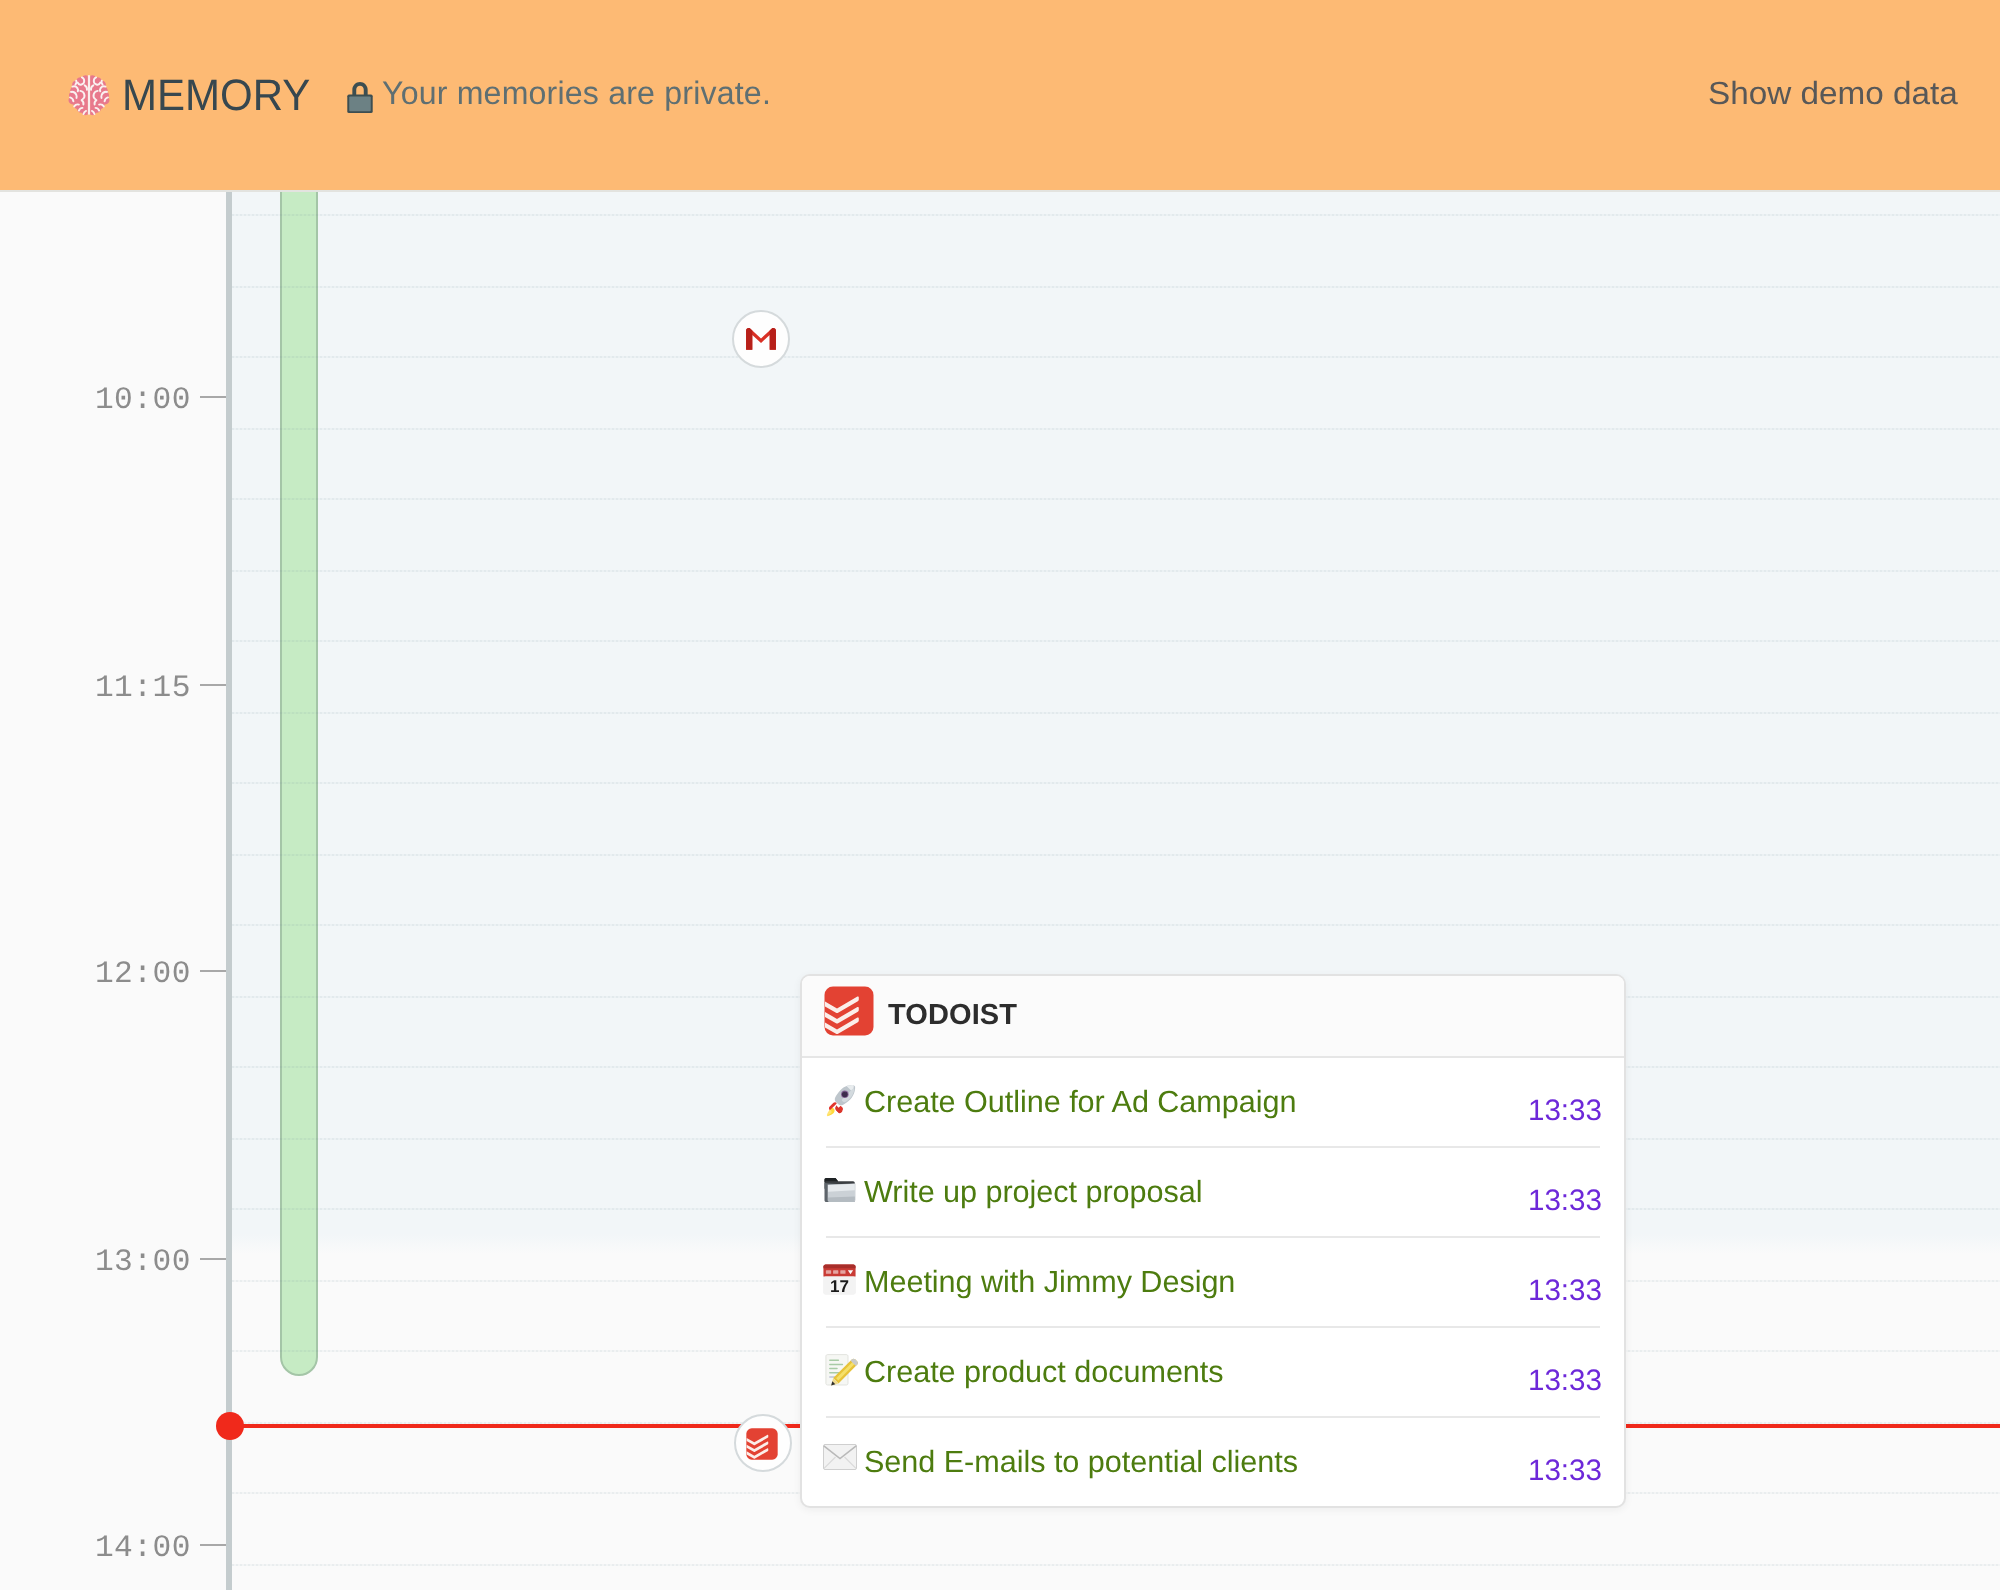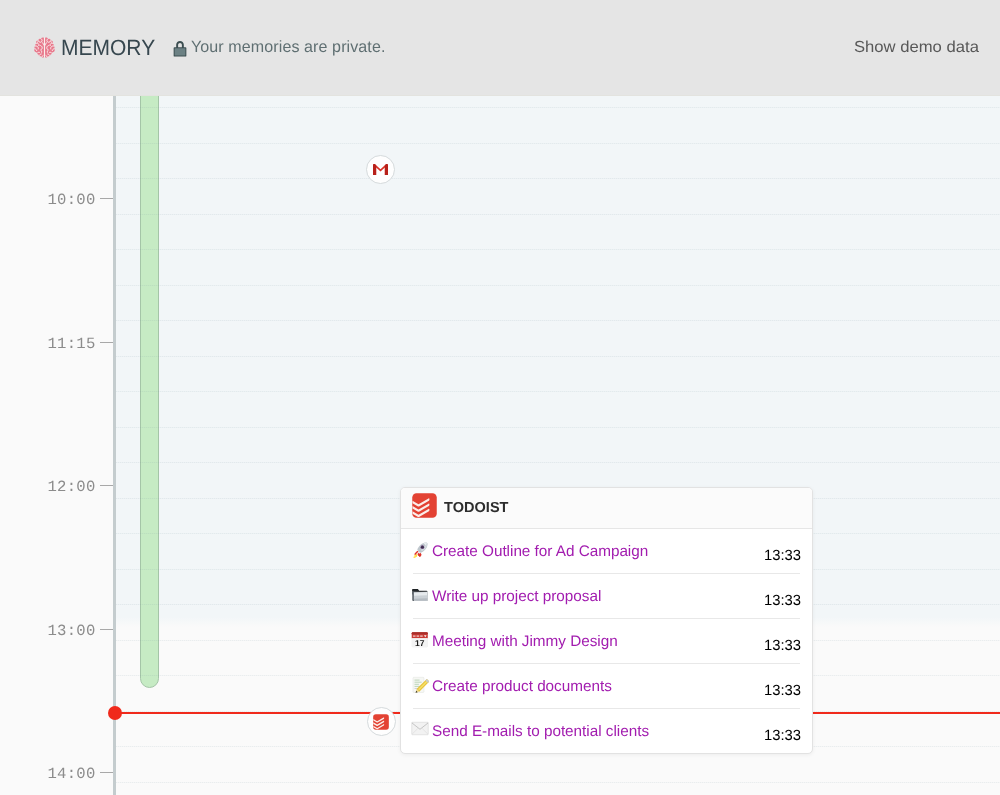--- a/index.html
+++ b/index.html
@@ -7,21 +7,21 @@
   body{
     width:1000px;height:795px;overflow:hidden;
     background:#fafafa;
     font-family:"Liberation Sans",sans-serif;
     -webkit-font-smoothing:antialiased;
     text-rendering:geometricPrecision;
   }
   
   .header{
     position:absolute;left:0;top:0;width:1000px;height:96px;
-    background:#e5e5e5;border-bottom:1px solid #e3e3df;
+    background:#fdba74;border-bottom:1px solid #e3e3df;
     box-sizing:border-box;
   }
   .brand{position:absolute;left:33px;top:35px;display:flex;align-items:center;}
   .brand-icon{width:23px;height:23px;display:block;margin-right:5px;}
   .brand-name{
     font-size:22px;letter-spacing:0px;color:#37474f;font-weight:400;
     line-height:25px;white-space:nowrap;transform:scaleX(.955);transform-origin:left center;
   }
   .privacy{position:absolute;left:173px;top:37px;display:flex;align-items:flex-end;}
   .privacy-icon{width:14px;height:17px;display:block;margin-right:4px;}
@@ -70,22 +70,22 @@
   }
   .popup-title{font-size:14.5px;font-weight:700;color:#2d2d2d;letter-spacing:.05px;}
   .row{
     height:45px;display:flex;align-items:center;padding:0 11px 0 10px;
     box-sizing:border-box;position:relative;
   }
   .row::after{content:"";position:absolute;left:12px;right:12px;bottom:0;height:1px;background:#e8e8e8;}
   .row:last-child::after{display:none;}
   .row-emoji{width:18px;height:18px;flex:0 0 18px;margin-right:3px;display:block;position:relative;top:-2px;}
   .row-emoji svg{display:block;}
-  .row-label{font-size:15.3px;color:#a21caf;flex:1;white-space:nowrap;letter-spacing:-0.02px;}
-  .row-time{font-size:14.8px;color:#000000;position:relative;top:-0.5px;margin-top:10px;}
+  .row-label{font-size:15.3px;color:#4d7c0f;flex:1;white-space:nowrap;letter-spacing:-0.02px;}
+  .row-time{font-size:14.8px;color:#6d28d9;position:relative;top:-0.5px;margin-top:10px;}
 </style>
 </head>
 <body>
 
 <div class="header">
   <div class="brand">
     <span class="brand-icon"><svg viewBox="0 0 36 36" width="23" height="23" aria-hidden="true">
     <g fill="#E8798C">
       <path d="M17.15 2.9c-1.7-.9-3.8-.3-4.7 1.4-1.9-.5-3.9.5-4.5 2.4-1.8.1-3.2 1.6-3.2 3.4 0 .5.1 1 .3 1.5-1.4.9-2 2.6-1.5 4.1-1.3 1.1-1.6 2.9-.8 4.3-1.1 1.3-1 3.2.1 4.3.8.8 1.9 1.2 2.9 1-.1 1.8 1.1 3.3 2.8 3.6.3 1.7 1.9 3 3.7 2.9.6 1.4 2.1 2.2 3.6 1.9.4-.1.9-.3 1.3-.6V3.6c-.1-.3-.2-.5-.4-.7z"></path>
       <path d="M18.85 2.9c1.7-.9 3.8-.3 4.7 1.4 1.9-.5 3.9.5 4.5 2.4 1.8.1 3.2 1.6 3.2 3.4 0 .5-.1 1-.3 1.5 1.4.9 2 2.6 1.5 4.1 1.3 1.1 1.6 2.9.8 4.3 1.1 1.3 1 3.2-.1 4.3-.8.8-1.9 1.2-2.9 1 .1 1.8-1.1 3.3-2.8 3.6-.3 1.7-1.9 3-3.7 2.9-.6 1.4-2.1 2.2-3.6 1.9-.4-.1-.9-.3-1.3-.6V3.6c.1-.3.2-.5.4-.7z"></path>

